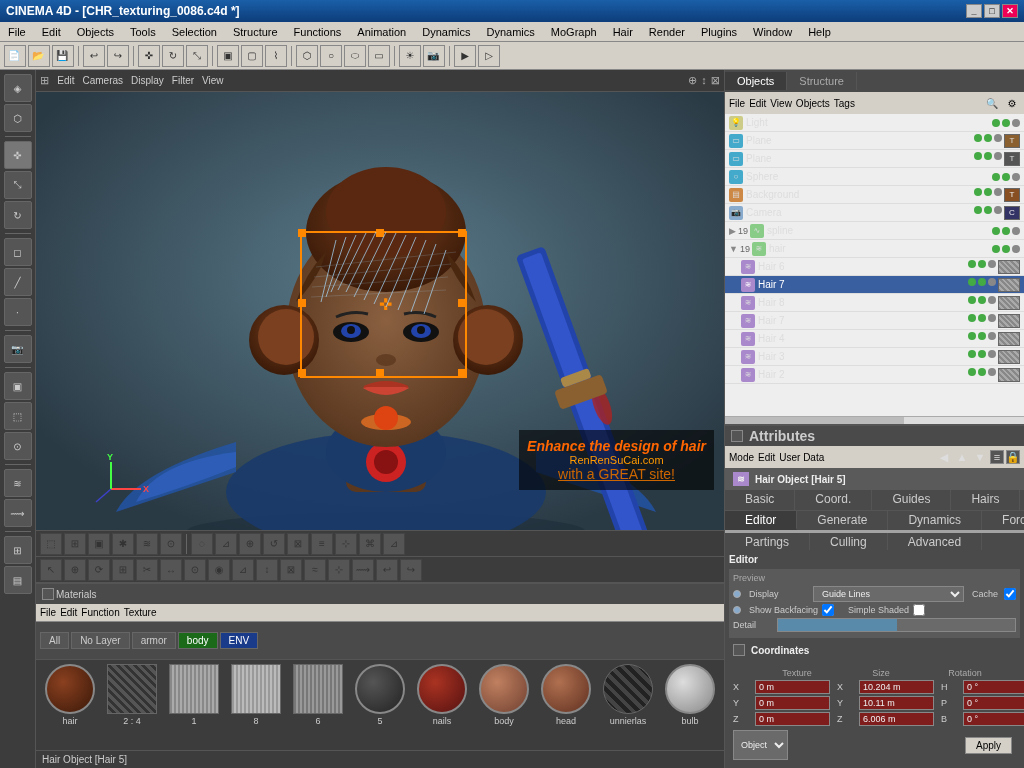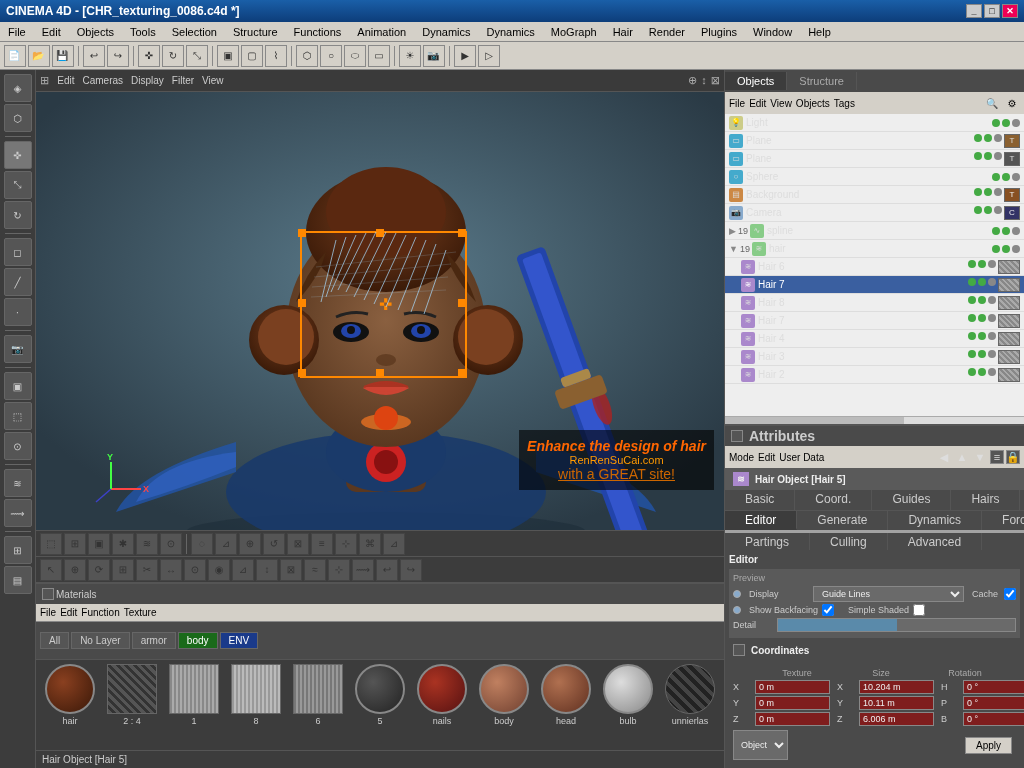--- a/index.html
+++ b/index.html
@@ -466,27 +466,27 @@
           <div class="mat-color" style="background: radial-gradient(circle at 35% 35%, #c08060, #704030); border:2px solid #888;"></div>
           <div class="mat-label">body</div>
         </div>
 
         <div class="mat-swatch">
           <div class="mat-color" style="background: radial-gradient(circle at 35% 35%, #b07050, #603020); border:2px solid #888;"></div>
           <div class="mat-label">head</div>
         </div>
 
         <div class="mat-swatch">
+          <div class="mat-color" style="background: repeating-linear-gradient(45deg, #222, #222 4px, #444 4px, #444 8px); width:50px; height:50px; border-radius:50%; border:1px solid #666;"></div>
+          <div class="mat-label">unnierlas</div>
+        </div>
+
+        <div class="mat-swatch">
           <div class="mat-color" style="background: radial-gradient(circle at 35% 35%, #ddd, #888); border:2px solid #888;"></div>
           <div class="mat-label">bulb</div>
-        </div>
-
-        <div class="mat-swatch">
-          <div class="mat-color" style="background: repeating-linear-gradient(45deg, #222, #222 4px, #444 4px, #444 8px); width:50px; height:50px; border-radius:50%; border:1px solid #666;"></div>
-          <div class="mat-label">unnierlas</div>
         </div>
       </div>
     </div>
 
     <div id="status-bar">
       <span>Hair Object [Hair 5]</span>
     </div>
   </div>
 
   <div id="right-panel">

